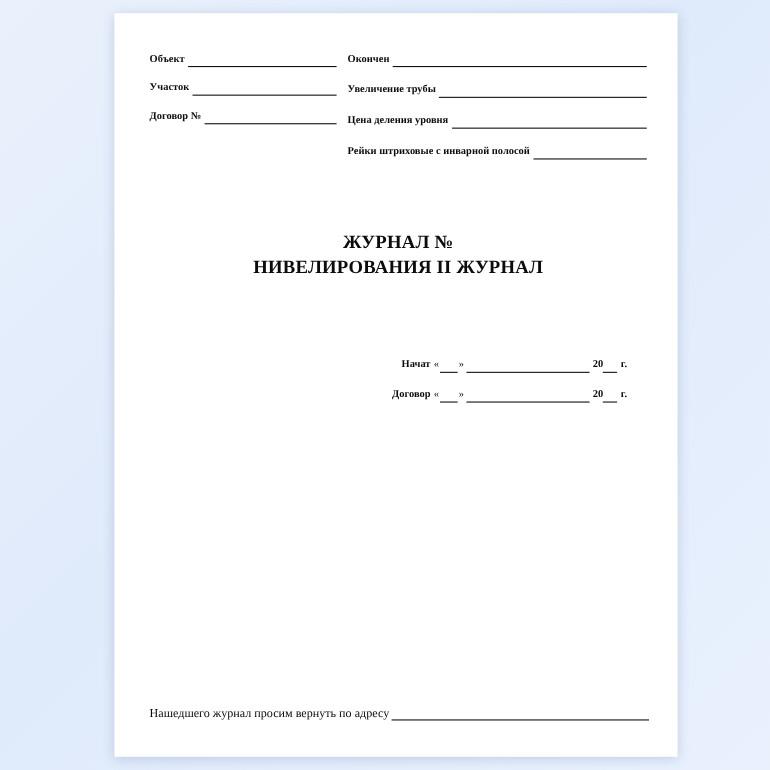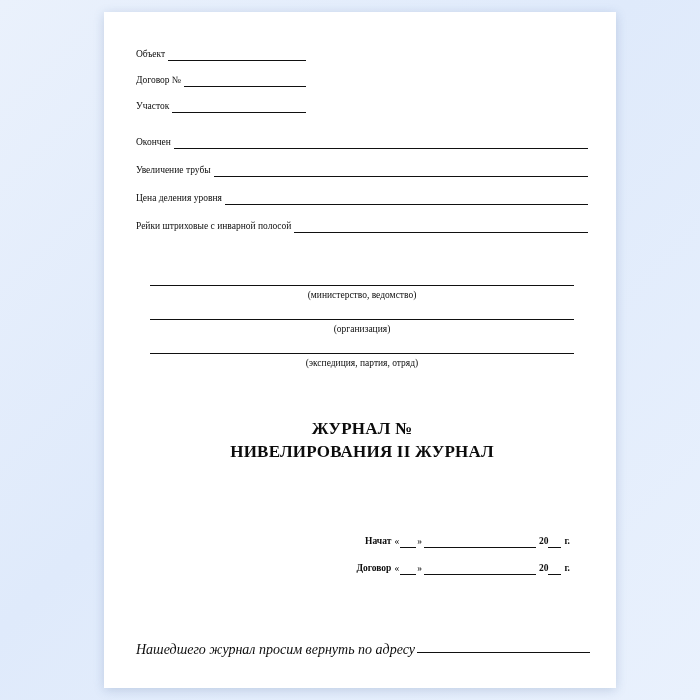--- a/index.html
+++ b/index.html
@@ -32,23 +32,24 @@
     position: absolute;
     left: 0; top: 0; right: 0; bottom: 0;
     padding: 30px 28px 20px 32px;
     box-sizing: border-box;
     color: #0c0c0c;
   }
 
   
   .top-block {
     display: flex;
-    flex-direction: column;
+    flex-direction: row;
     gap: 10px;
     margin-top: 6px;
+    font-weight: bold;
   }
   .col-left { width: 170px; flex: none; }
   .col-right { flex: 1 1 auto; }
 
   .field-row {
     display: flex;
     align-items: flex-end;
     font-size: 9.5px;
     line-height: 13px;
     margin-bottom: 12px;
@@ -167,25 +168,24 @@
 
   
   .return-block {
     position: absolute;
     left: 32px;
     right: 26px;
     bottom: 32px;
   }
   .return-row {
     display: flex;
-    align-items: flex-start;
-    font-size: 14px;
-    line-height: 13px;
-    white-space: nowrap;
-    font-style: italic;
+    align-items: center;
+    font-size: 11px;
+    line-height: 13px;
+    white-space: nowrap;
   }
   .return-row .lbl { flex: none; padding-right: 2px; }
   .return-row .rule {
     flex: 1 1 auto;
     border-bottom: 1px solid #111;
     height: 9px;
   }
 </style>
 </head>
 <body>
@@ -196,27 +196,27 @@
     <div class="page-inner">
 
       <div class="top-block">
 
         <div class="col-left">
           <div class="field-row">
             <span class="lbl">Объект</span>
             <span class="rule"></span>
           </div>
           <div class="field-row">
+            <span class="lbl">Участок</span>
+            <span class="rule"></span>
+          </div>
+          <div class="field-row">
             <span class="lbl">Договор №</span>
             <span class="rule"></span>
           </div>
-          <div class="field-row">
-            <span class="lbl">Участок</span>
-            <span class="rule"></span>
-          </div>
         </div>
 
         <div class="col-right">
           <div class="field-row">
             <span class="lbl">Окончен</span>
             <span class="rule"></span>
           </div>
           <div class="field-row">
             <span class="lbl">Увеличение трубы</span>
             <span class="rule"></span>
@@ -226,30 +226,20 @@
             <span class="rule"></span>
           </div>
           <div class="field-row">
             <span class="lbl">Рейки штриховые с инварной полосой</span>
             <span class="rule"></span>
           </div>
         </div>
 
       </div>
 
-      <div class="center-block">
-        <div class="ruled"></div>
-        <div class="caption">(министерство, ведомство)</div>
-
-        <div class="ruled"></div>
-        <div class="caption">(организация)</div>
-
-        <div class="ruled"></div>
-        <div class="caption last">(экспедиция, партия, отряд)</div>
-      </div>
 
       <div class="title-block">
         <div class="title-line">ЖУРНАЛ №</div>
         <div class="title-line">НИВЕЛИРОВАНИЯ II ЖУРНАЛ</div>
       </div>
 
 
       <div class="dates-block">
         <div class="date-row">
           <span class="strong">Начат</span>

